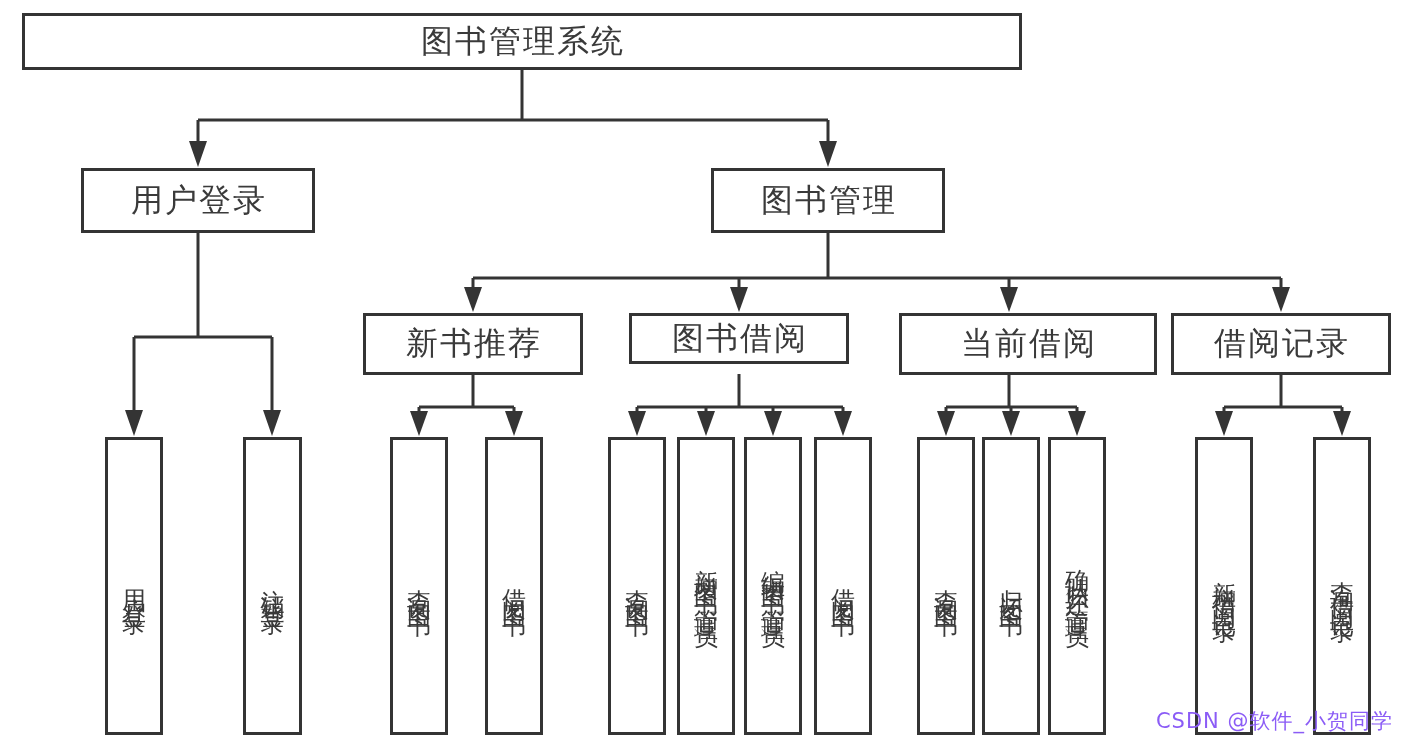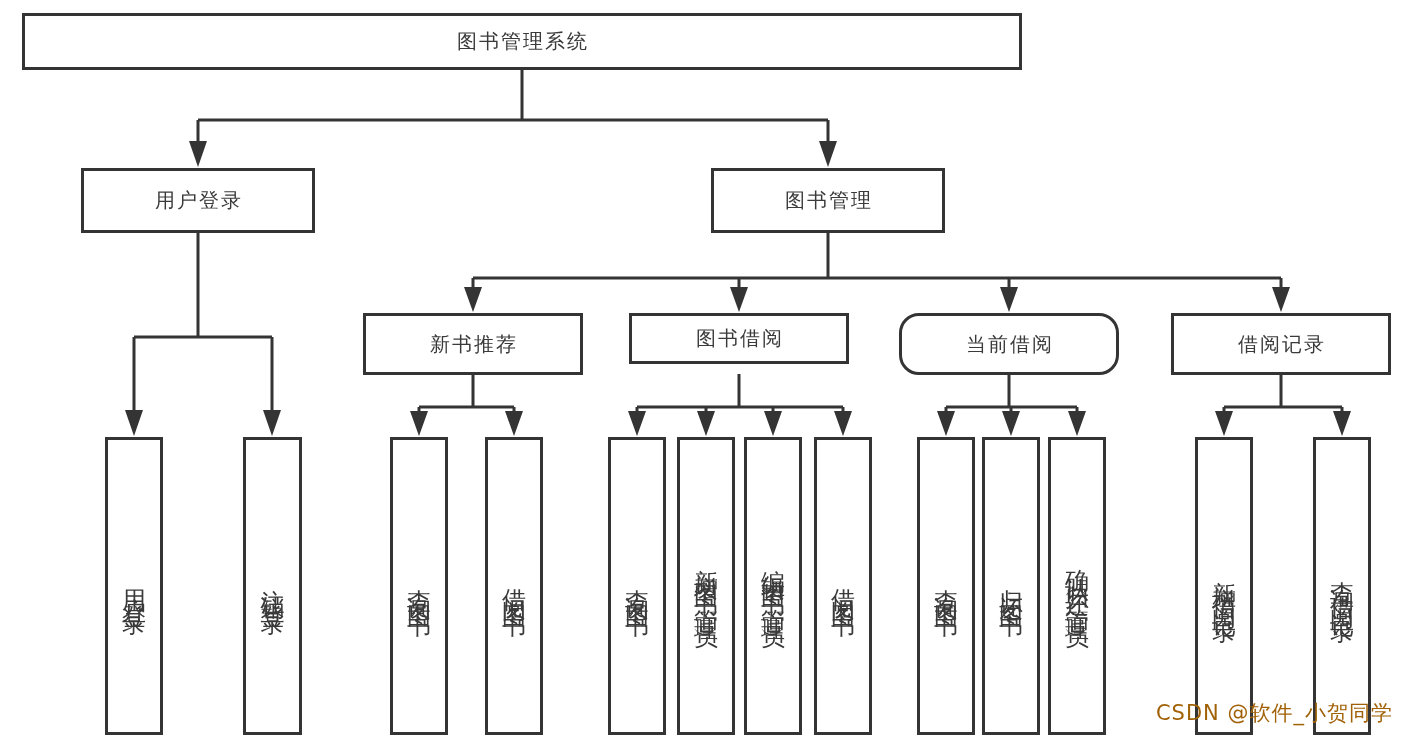--- a/index.html
+++ b/index.html
@@ -18,37 +18,37 @@
   .node {
     position: absolute;
     box-sizing: border-box;
     border: 3px solid #343434;
     background: #ffffff;
     display: flex;
     align-items: center;
     justify-content: center;
     z-index: 2;
   }
-  .hbox { font-size: 20px; letter-spacing: 2px; white-space: nowrap; text-align: right; }
+  .hbox { font-size: 32px; letter-spacing: 2px; white-space: nowrap; text-align: right; }
   .hbox .lbl { transform: translateX(1px); }
   .vbox { font-size: 24px; }
   .vbox .lbl {
     writing-mode: vertical-rl;
     text-orientation: mixed;
     letter-spacing: 8px;
     line-height: 1;
     white-space: nowrap;
   }
   .watermark {
     position: absolute;
     right: 12px;
-    bottom: 20px;
+    bottom: 12px;
     z-index: 5;
     font-size: 21px;
-    color: #a16207;
+    color: #8b5cf6;
     letter-spacing: 1px;
     white-space: nowrap;
   }
 </style>
 </head>
 <body>
 
 <div class="stage">
 
   <svg class="wires" width="1405" height="747" viewBox="0 0 1405 747">
@@ -111,21 +111,21 @@
   <div class="node hbox" style="left:363px; top:313px; width:220px; height:62px;">
     <span class="lbl">新书推荐</span>
   </div>
 
   <div class="node hbox" style="left:711px; top:168px; width:234px; height:65px;">
     <span class="lbl">图书管理</span>
   </div>
   <div class="node hbox" style="left:629px; top:313px; width:220px; height:51px;">
     <span class="lbl">图书借阅</span>
   </div>
-  <div class="node hbox" style="left:899px; top:313px; width:220px; height:62px;border-radius:20px;">
+  <div class="node hbox" style="left:899px; top:313px; width:258px; height:62px;">
     <span class="lbl">当前借阅</span>
   </div>
   <div class="node hbox" style="left:1171px; top:313px; width:220px; height:62px;">
     <span class="lbl">借阅记录</span>
   </div>
 
   <div class="node vbox" style="left:105px; top:437px; width:58px; height:298px;">
     <span class="lbl">用户登录</span>
   </div>
   <div class="node vbox" style="left:243px; top:437px; width:59px; height:298px;">

